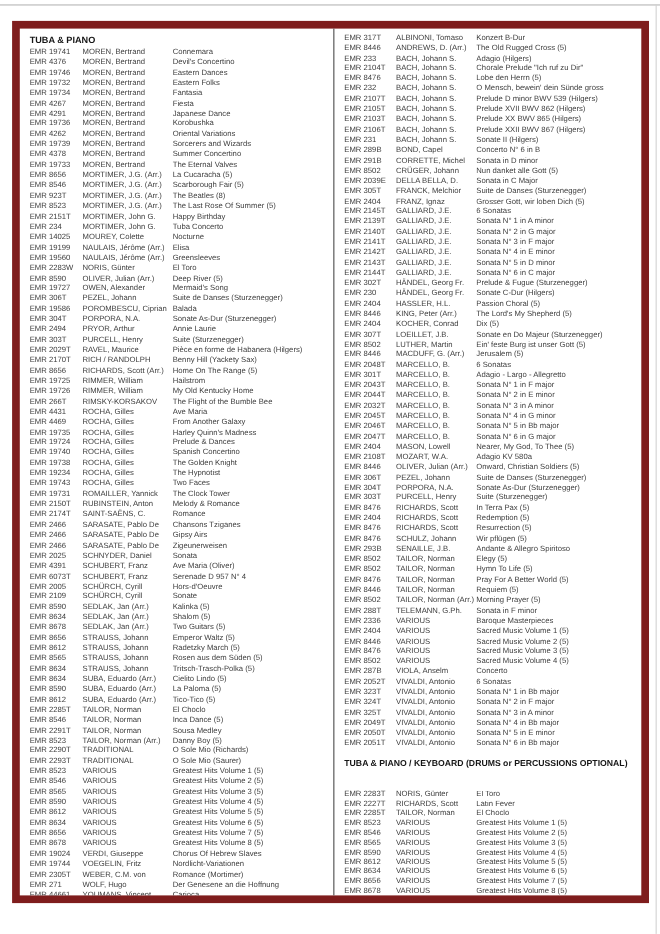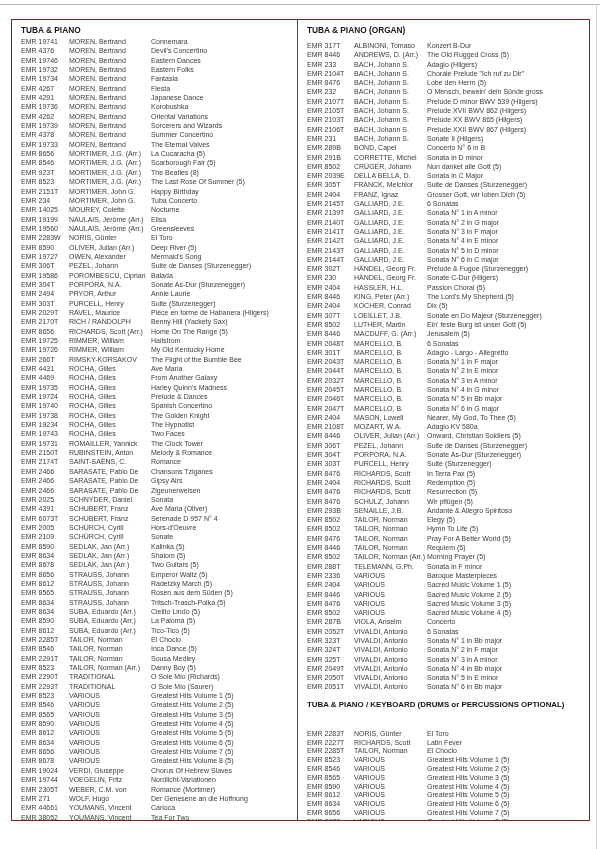--- a/index.html
+++ b/index.html
@@ -4,21 +4,21 @@
 <style>
   html,body{margin:0;padding:0;background:#ffffff;}
   .page{
     position:relative;width:600px;height:849px;background:#ffffff;overflow:hidden;
     font-family:"Liberation Sans","DejaVu Sans",sans-serif;
   }
   .scan-top-line{position:absolute;top:4px;left:0;width:600px;height:1px;background:#b6b6b6;}
   .scan-right-line{position:absolute;top:4px;right:3px;width:1px;height:845px;background:#d2d2d2;}
   .catalog-box{
     position:absolute;left:11px;top:19px;width:579px;height:802px;
-    border:1px solid #7f1d1d;box-sizing:border-box;display:flex;background:#ffffff;
+    border:7px solid #7f1d1d;box-sizing:border-box;display:flex;background:#ffffff;
   }
   .col{box-sizing:border-box;overflow:hidden;}
   .col-left{width:286px;border-right:1px solid #4a4a4a;padding:4px 3px 0 9px;}
   .col-right{flex:1;padding:4px 3px 0 9px;}
   .sec-title{
     font-weight:bold;font-size:8.3px;color:#161616;white-space:nowrap;
   }
   .col-left .sec-title{line-height:12px;height:12px;margin-bottom:1px;}
   .col-right .sec-title-1{line-height:12px;height:12px;margin-bottom:5px;}
   .col-right .sec-title-2{line-height:11px;height:11px;margin-top:7px;margin-bottom:20px;font-size:7.9px;}
@@ -464,21 +464,20 @@
           </div>
           <div class="row">
             <span class="c0">EMR 38052</span>
             <span class="c1">YOUMANS, Vincent</span>
             <span class="c2">Tea For Two</span>
           </div>
         </div>
     </div>
 
     <div class="col col-right">
-      <div class="sec-title sec-title-1">TUBA &amp; PIANO (ORGAN)</div>
       <div class="rows rows-1">
           <div class="row">
             <span class="c0">EMR 317T</span>
             <span class="c1">ALBINONI, Tomaso</span>
             <span class="c2">Konzert B-Dur</span>
           </div>
           <div class="row">
             <span class="c0">EMR 8446</span>
             <span class="c1">ANDREWS, D. (Arr.)</span>
             <span class="c2">The Old Rugged Cross (5)</span>

